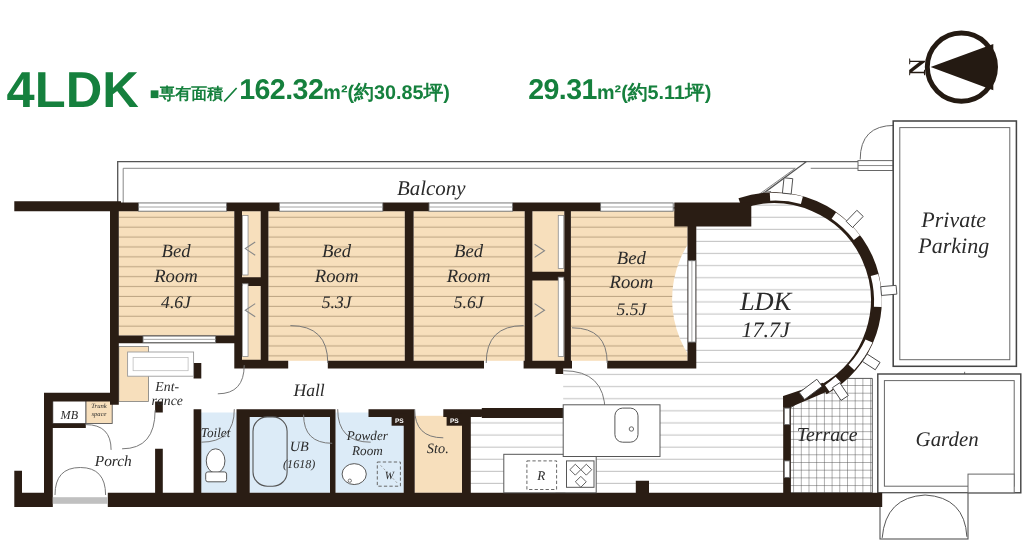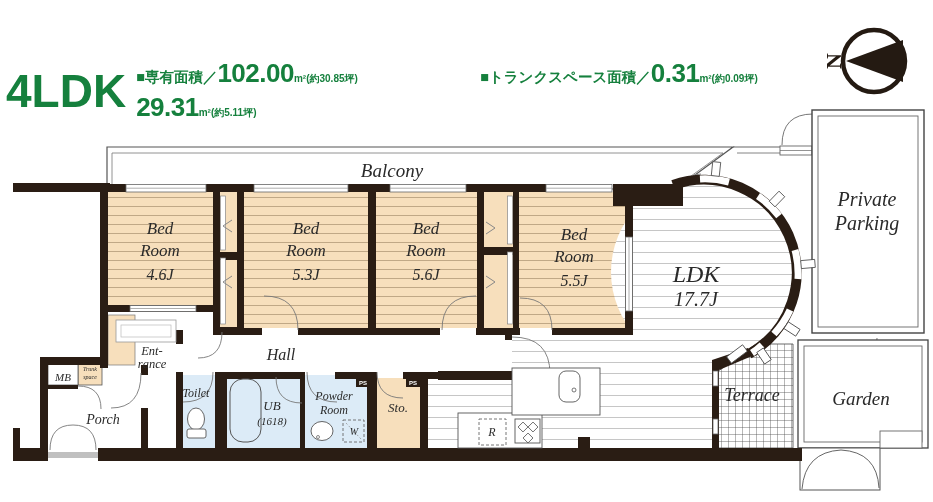--- a/index.html
+++ b/index.html
@@ -5,21 +5,21 @@
   html,body{margin:0;padding:0;background:#fff;}
   .canvas{position:relative;width:933px;height:502px;background:#fff;overflow:hidden;
           font-family:"Liberation Sans","DejaVu Sans",sans-serif;}
   .plan-svg{position:absolute;left:0;top:0;}
   .header{position:absolute;left:6px;top:58px;display:flex;align-items:center;color:#15803d;}
   .title{font-size:46px;font-weight:bold;letter-spacing:0px;line-height:1;margin-right:10px;}
   .specs{display:grid;grid-template-columns:330px auto;column-gap:14px;row-gap:3px;}
   .spec{display:flex;align-items:baseline;white-space:nowrap;}
   .s-label{font-size:14.5px;font-weight:bold;}
   .s-value{font-size:26px;font-weight:bold;letter-spacing:-0.5px;}
-  .s-rest{font-size:10px;font-weight:bold;}
+  .s-rest{font-size:18px;font-weight:bold;}
   .lbl{font-family:"Liberation Serif","DejaVu Serif",serif;font-style:italic;fill:#2a2a2a;}
   .ps-lbl{font-family:"Liberation Sans",sans-serif;font-weight:bold;fill:#fff;}
   text{user-select:none;}
 </style>
 </head>
 <body>
 
 <div class="canvas">
 
 <svg class="plan-svg" width="933" height="502" viewBox="0 0 933 502">
@@ -264,27 +264,22 @@
     <polygon points="846,61 903,40 903,82" fill="#241a12"></polygon>
     <text transform="translate(836,61) rotate(-90)" text-anchor="middle" dominant-baseline="middle" font-family="Liberation Serif, DejaVu Serif, serif" font-weight="bold" font-size="22" fill="#241a12">N</text>
   </g>
 </svg>
 
 <div class="header">
   <div class="title">4LDK</div>
   <div class="specs">
     <div class="spec">
       <span class="s-label">■専有面積／</span>
-          <span class="s-value">102.00</span>
+          <span class="s-value">162.32</span>
           <span class="s-rest">m²(約30.85坪)</span>
-    </div>
-    <div class="spec">
-      <span class="s-label">■トランクスペース面積／</span>
-          <span class="s-value">0.31</span>
-          <span class="s-rest">m²(約0.09坪)</span>
     </div>
     <div class="spec">
           <span class="s-value">29.31</span>
           <span class="s-rest">m²(約5.11坪)</span>
     </div>
   </div>
 </div>
 
 </div>
 

